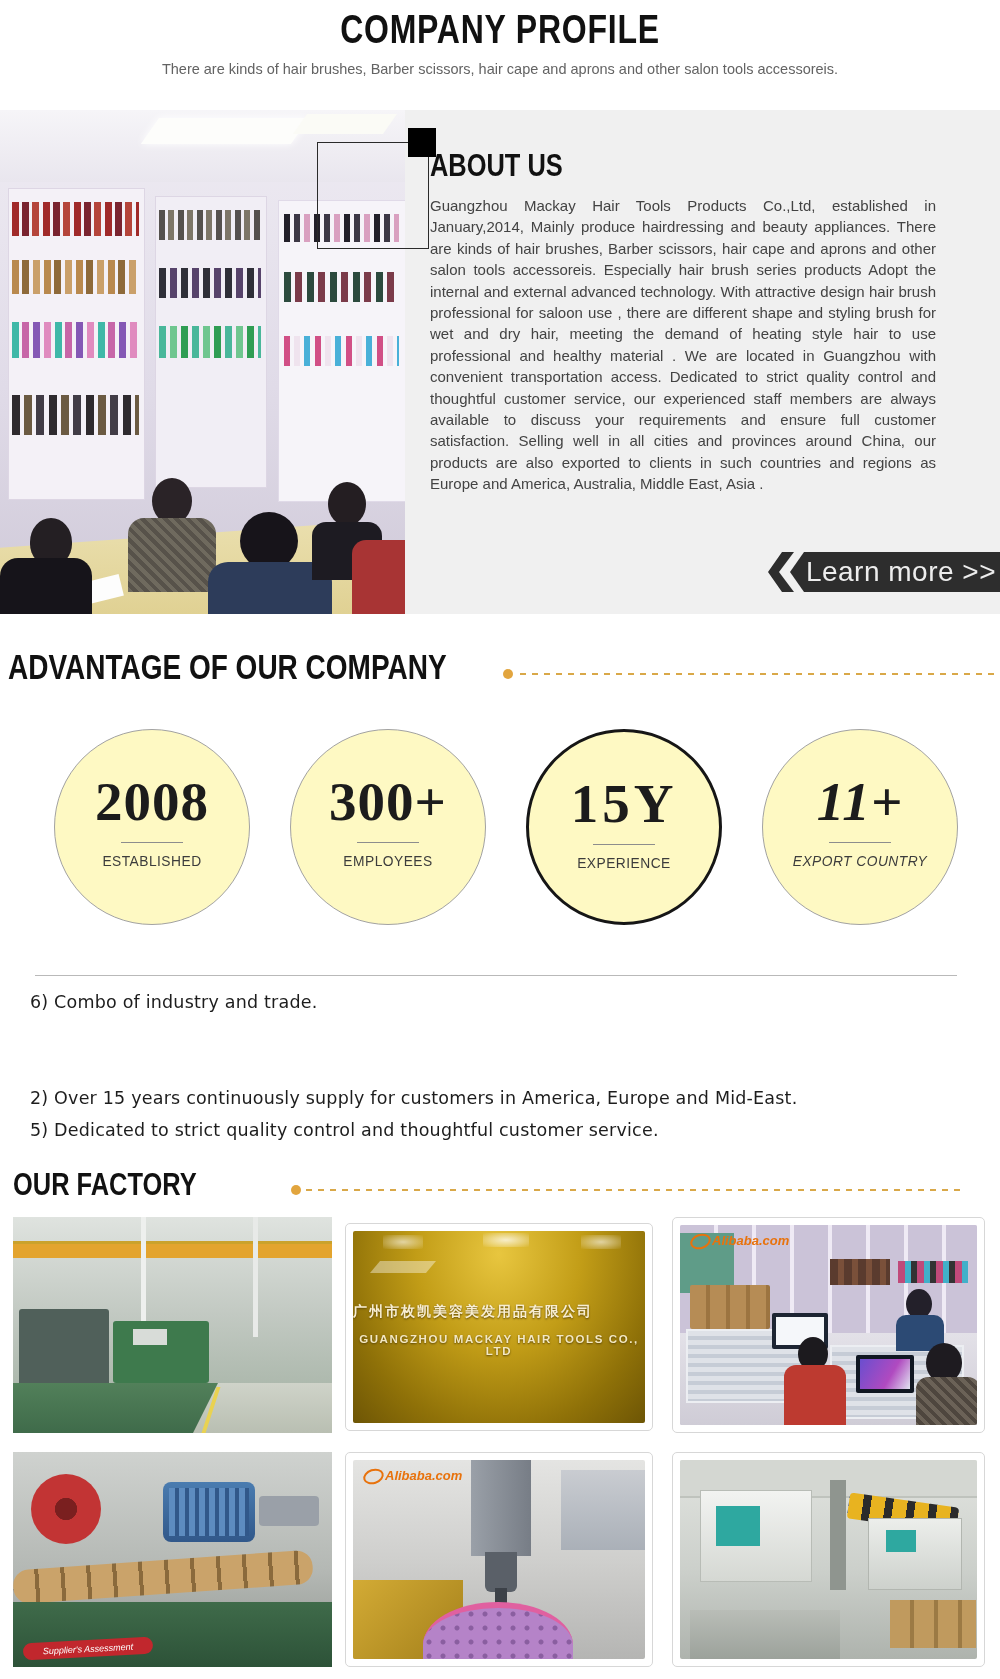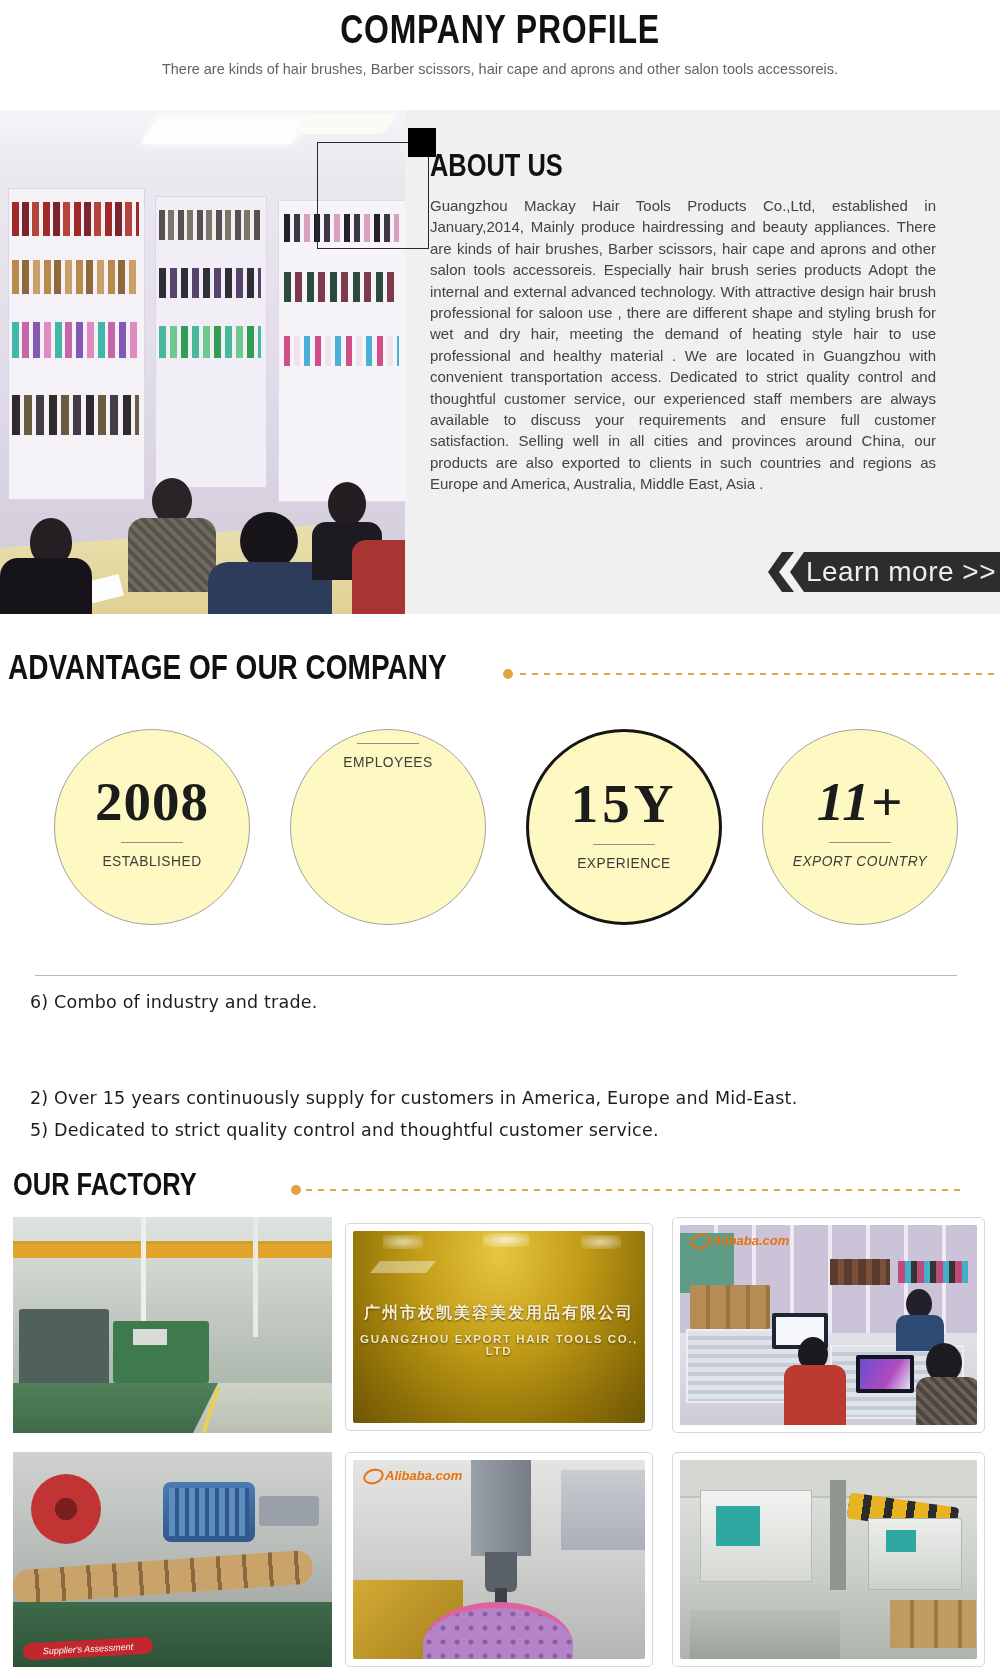--- a/index.html
+++ b/index.html
@@ -114,20 +114,21 @@
   <div id="advantage-heading" class="abs cond">ADVANTAGE OF OUR COMPANY</div>
   <div class="abs gold-dot" style="left:503px;top:669px;"></div>
   <div class="abs gold-dashes" style="left:520px;top:673px;width:475px;"></div>
 
   <div class="stat-circle" style="left:54px;">
     <div class="stat-number">2008</div>
     <div class="stat-divider"></div>
     <div class="stat-label">ESTABLISHED</div>
   </div>
   <div class="stat-circle" style="left:290px;">
+    <div class="stat-number">300+</div>
     <div class="stat-divider"></div>
     <div class="stat-label">EMPLOYEES</div>
   </div>
   <div class="stat-circle hl" style="left:526px;">
     <div class="stat-number" style="letter-spacing:4px;">15Y</div>
     <div class="stat-divider"></div>
     <div class="stat-label">EXPERIENCE</div>
   </div>
   <div class="stat-circle" style="left:762px;font-style:italic;">
     <div class="stat-number">11+</div>
@@ -156,22 +157,22 @@
     <div class="shape" style="left:180px;top:166px;width:139px;height:50px;background:linear-gradient(180deg,#cfd3c9,#b9bfb2);clip-path:polygon(18% 0,100% 0,100% 100%,0 100%);"></div>
     <div class="shape" style="left:196px;top:170px;width:4px;height:46px;background:#e9d251;transform:skewX(-18deg);"></div>
   </div>
 
   <div class="photo-cell framed" style="left:345px;top:1223px;width:308px;height:208px;">
     <div class="ph" style="background:radial-gradient(ellipse at 50% 12%,#e8c63f 0%,#c29d17 40%,#8f7108 75%,#6d5505 100%);">
       <div class="shape" style="left:30px;top:4px;width:40px;height:14px;background:radial-gradient(#fff9,#fff0);"></div>
       <div class="shape" style="left:130px;top:2px;width:46px;height:14px;background:radial-gradient(#fffb,#fff0);"></div>
       <div class="shape" style="left:228px;top:4px;width:40px;height:14px;background:radial-gradient(#fff9,#fff0);"></div>
       <div class="shape" style="left:22px;top:30px;width:56px;height:12px;background:#fff6;transform:skewX(-40deg);"></div>
-      <div class="shape" style="left:0;top:72px;width:100%;text-align:center;color:#f8eed2;font-size:16px;letter-spacing:2px;font-weight:bold;text-shadow:0 1px 2px #5a4403;">广州市枚凯美容美发用品有限公司</div>
-      <div class="shape" style="left:0;top:102px;width:100%;text-align:center;color:#f3e8c4;font-size:11.5px;letter-spacing:1.6px;font-weight:bold;text-shadow:0 1px 2px #5a4403;">GUANGZHOU EXPORT HAIR TOOLS CO., LTD</div>
+      <div class="shape" style="left:0;top:72px;width:100%;text-align:left;color:#f8eed2;font-size:14px;letter-spacing:2px;font-weight:bold;text-shadow:0 1px 2px #5a4403;">广州市枚凯美容美发用品有限公司</div>
+      <div class="shape" style="left:0;top:102px;width:100%;text-align:center;color:#f3e8c4;font-size:11.5px;letter-spacing:1.6px;font-weight:bold;text-shadow:0 1px 2px #5a4403;">GUANGZHOU MACKAY HAIR TOOLS CO., LTD</div>
     </div>
   </div>
 
   <div class="photo-cell framed" style="left:672px;top:1217px;width:313px;height:216px;">
     <div class="ph" style="background:linear-gradient(180deg,#d9d3e2 0%,#cfc8da 60%,#bdb6c9 100%);">
       <div class="shape" style="left:0;top:0;width:298px;height:110px;background:repeating-linear-gradient(90deg,#cbc3d8 0 34px,#efeaf5 34px 38px),repeating-linear-gradient(180deg,#cbc3d800 0 24px,#efeaf5 24px 28px);"></div>
       <div class="shape" style="left:0;top:8px;width:54px;height:60px;background:#5f9c88;"></div>
       <div class="shape" style="left:10px;top:60px;width:80px;height:44px;background:repeating-linear-gradient(90deg,#b68c55 0 16px,#9c7440 16px 20px);border-radius:2px;"></div>
       <div class="shape" style="left:150px;top:34px;width:60px;height:26px;background:repeating-linear-gradient(90deg,#5a3b2e 0 8px,#7a503a 8px 14px);"></div>
       <div class="shape" style="left:218px;top:36px;width:70px;height:22px;background:repeating-linear-gradient(90deg,#c04a7a 0 7px,#42b0c9 7px 13px,#333 13px 19px);"></div>

